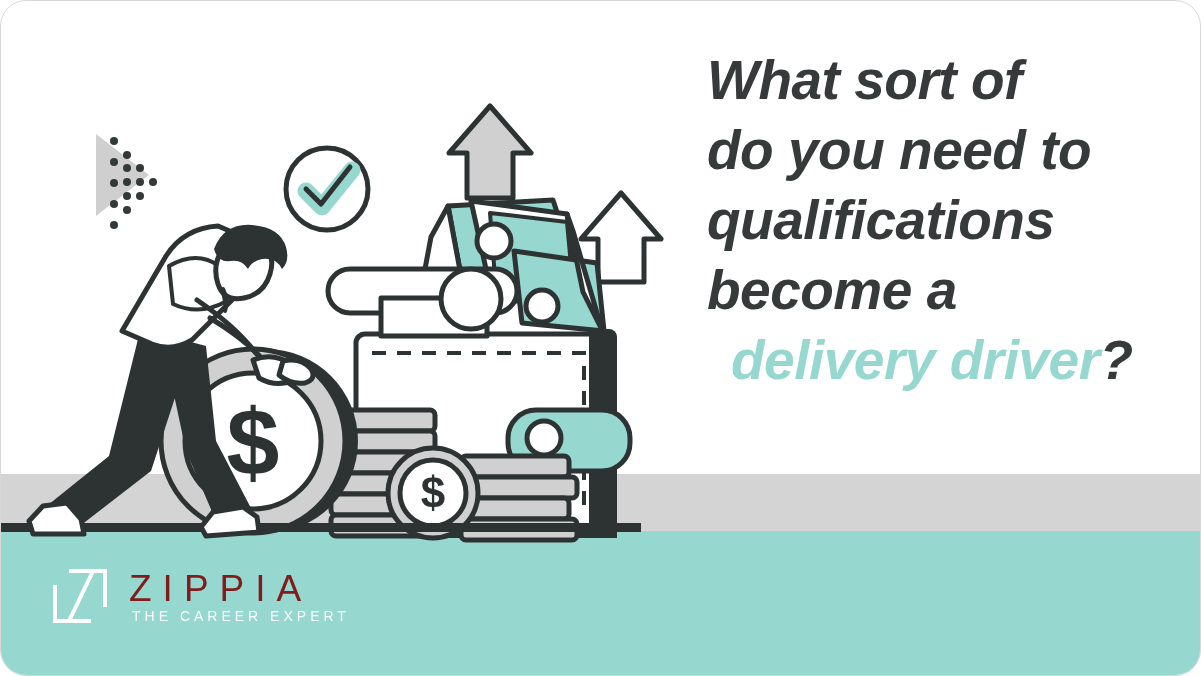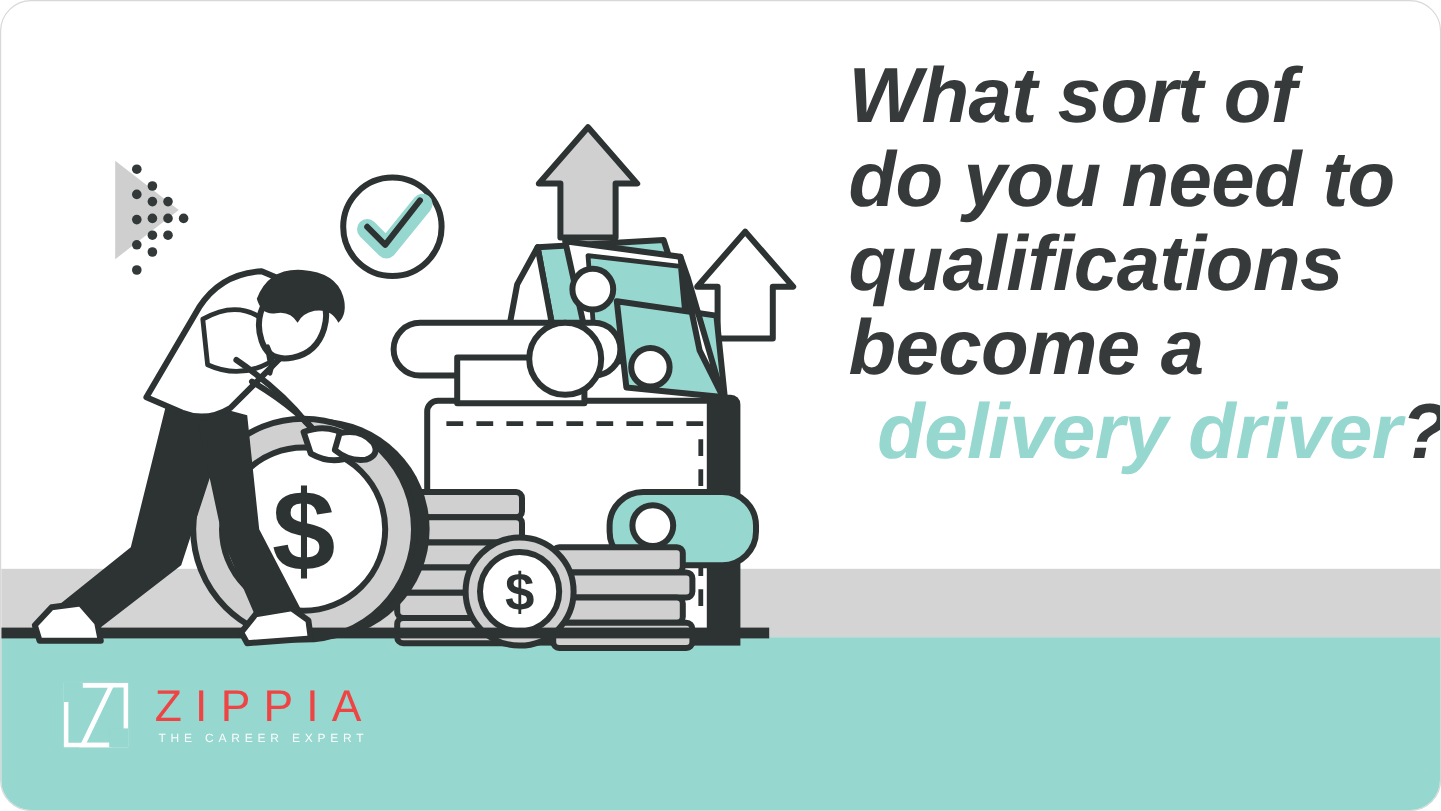--- a/index.html
+++ b/index.html
@@ -43,21 +43,21 @@
     height: 146px;
     background: #96d7cf;
   }
 
   
   #headline {
     position: absolute;
     left: 706px;
     top: 44px;
     width: 460px;
-    font-size: 65px;
+    font-size: 55px;
     line-height: 70px;
     font-weight: bold;
     font-style: italic;
     color: #373a3a;
     letter-spacing: -0.5px;
   }
   #headline .hl-line { display: block; white-space: nowrap; }
   #headline .accent { color: #96d7cf; margin-left: 24px; }
   #headline .qmark { color: #373a3a; }
 
@@ -78,26 +78,26 @@
     top: 568px;
     display: flex;
     align-items: center;
     gap: 22px;
   }
   #logo-mark { width: 54px; height: 54px; display: block; }
   #logo-text { display: flex; flex-direction: column; }
   #logo-word {
     font-size: 37px;
     letter-spacing: 11px;
-    color: #ef4444;
+    color: #7f1d1d;
     font-weight: 400;
     line-height: 40px;
   }
   #logo-tag {
-    font-size: 10px;
+    font-size: 14px;
     letter-spacing: 4.0px;
     color: #ffffff;
     line-height: 14px;
     padding-left: 3px;
     opacity: .95;
   }
 </style>
 </head>
 <body>
 

